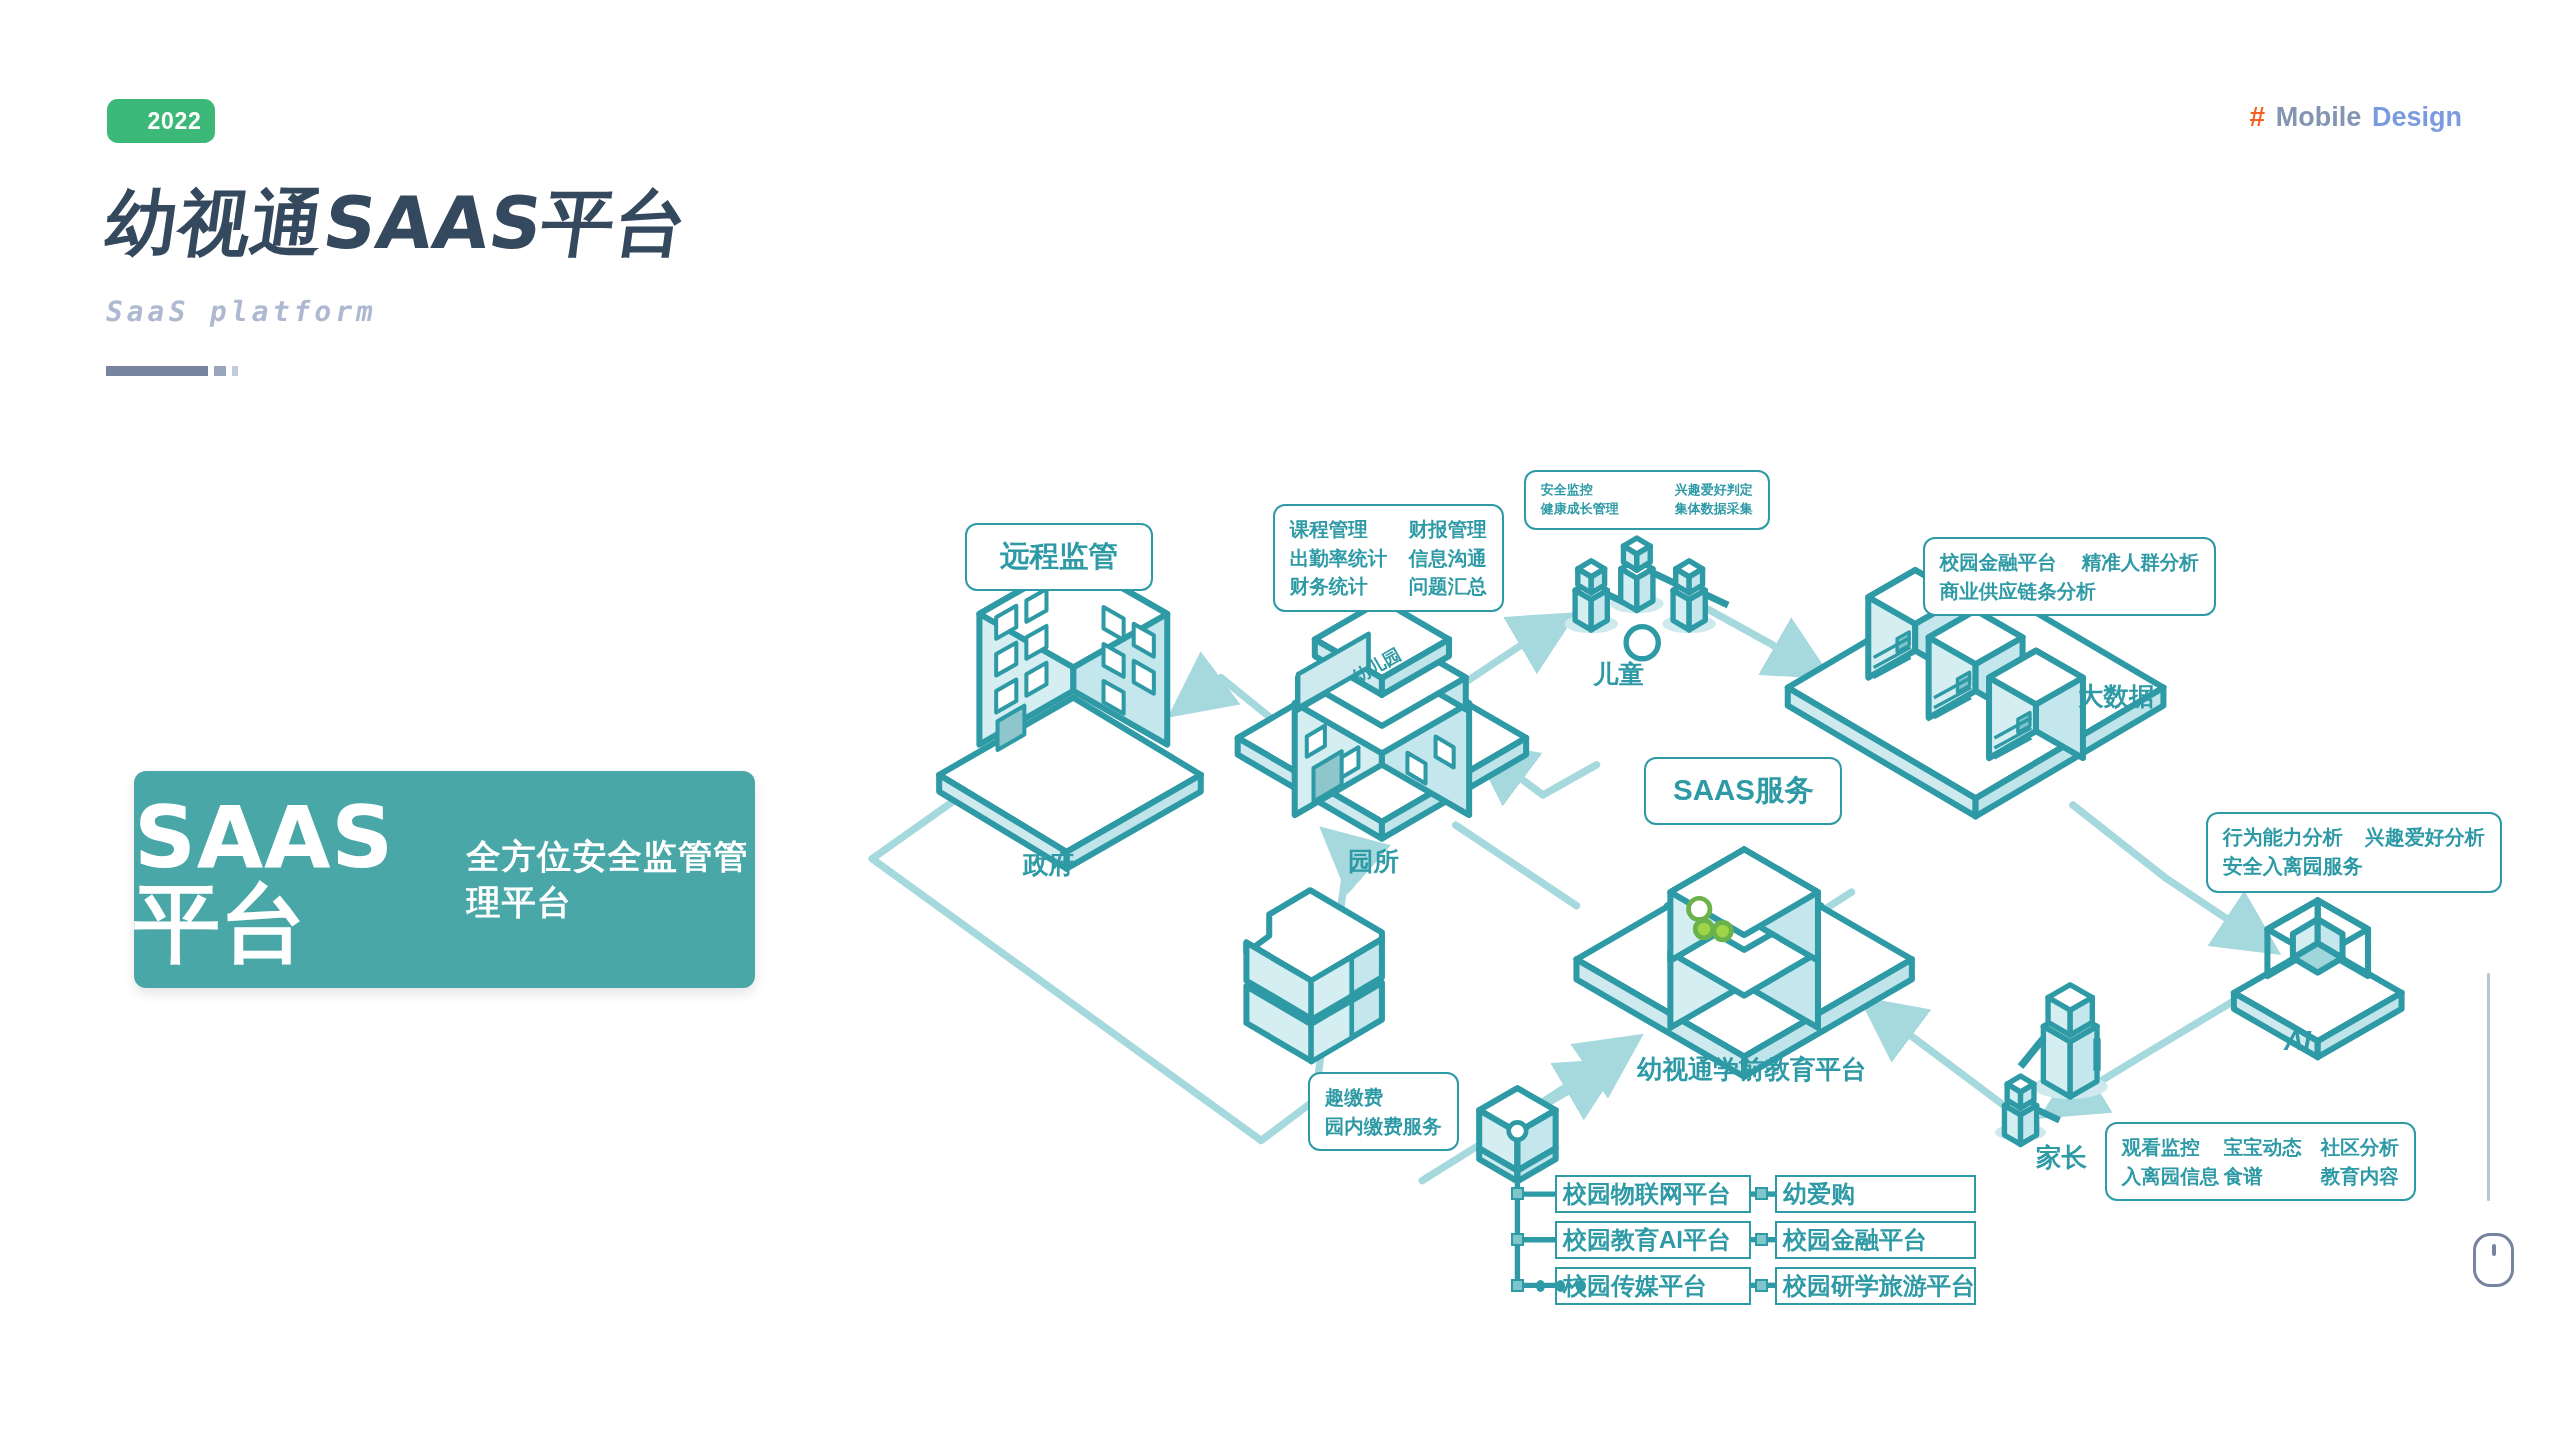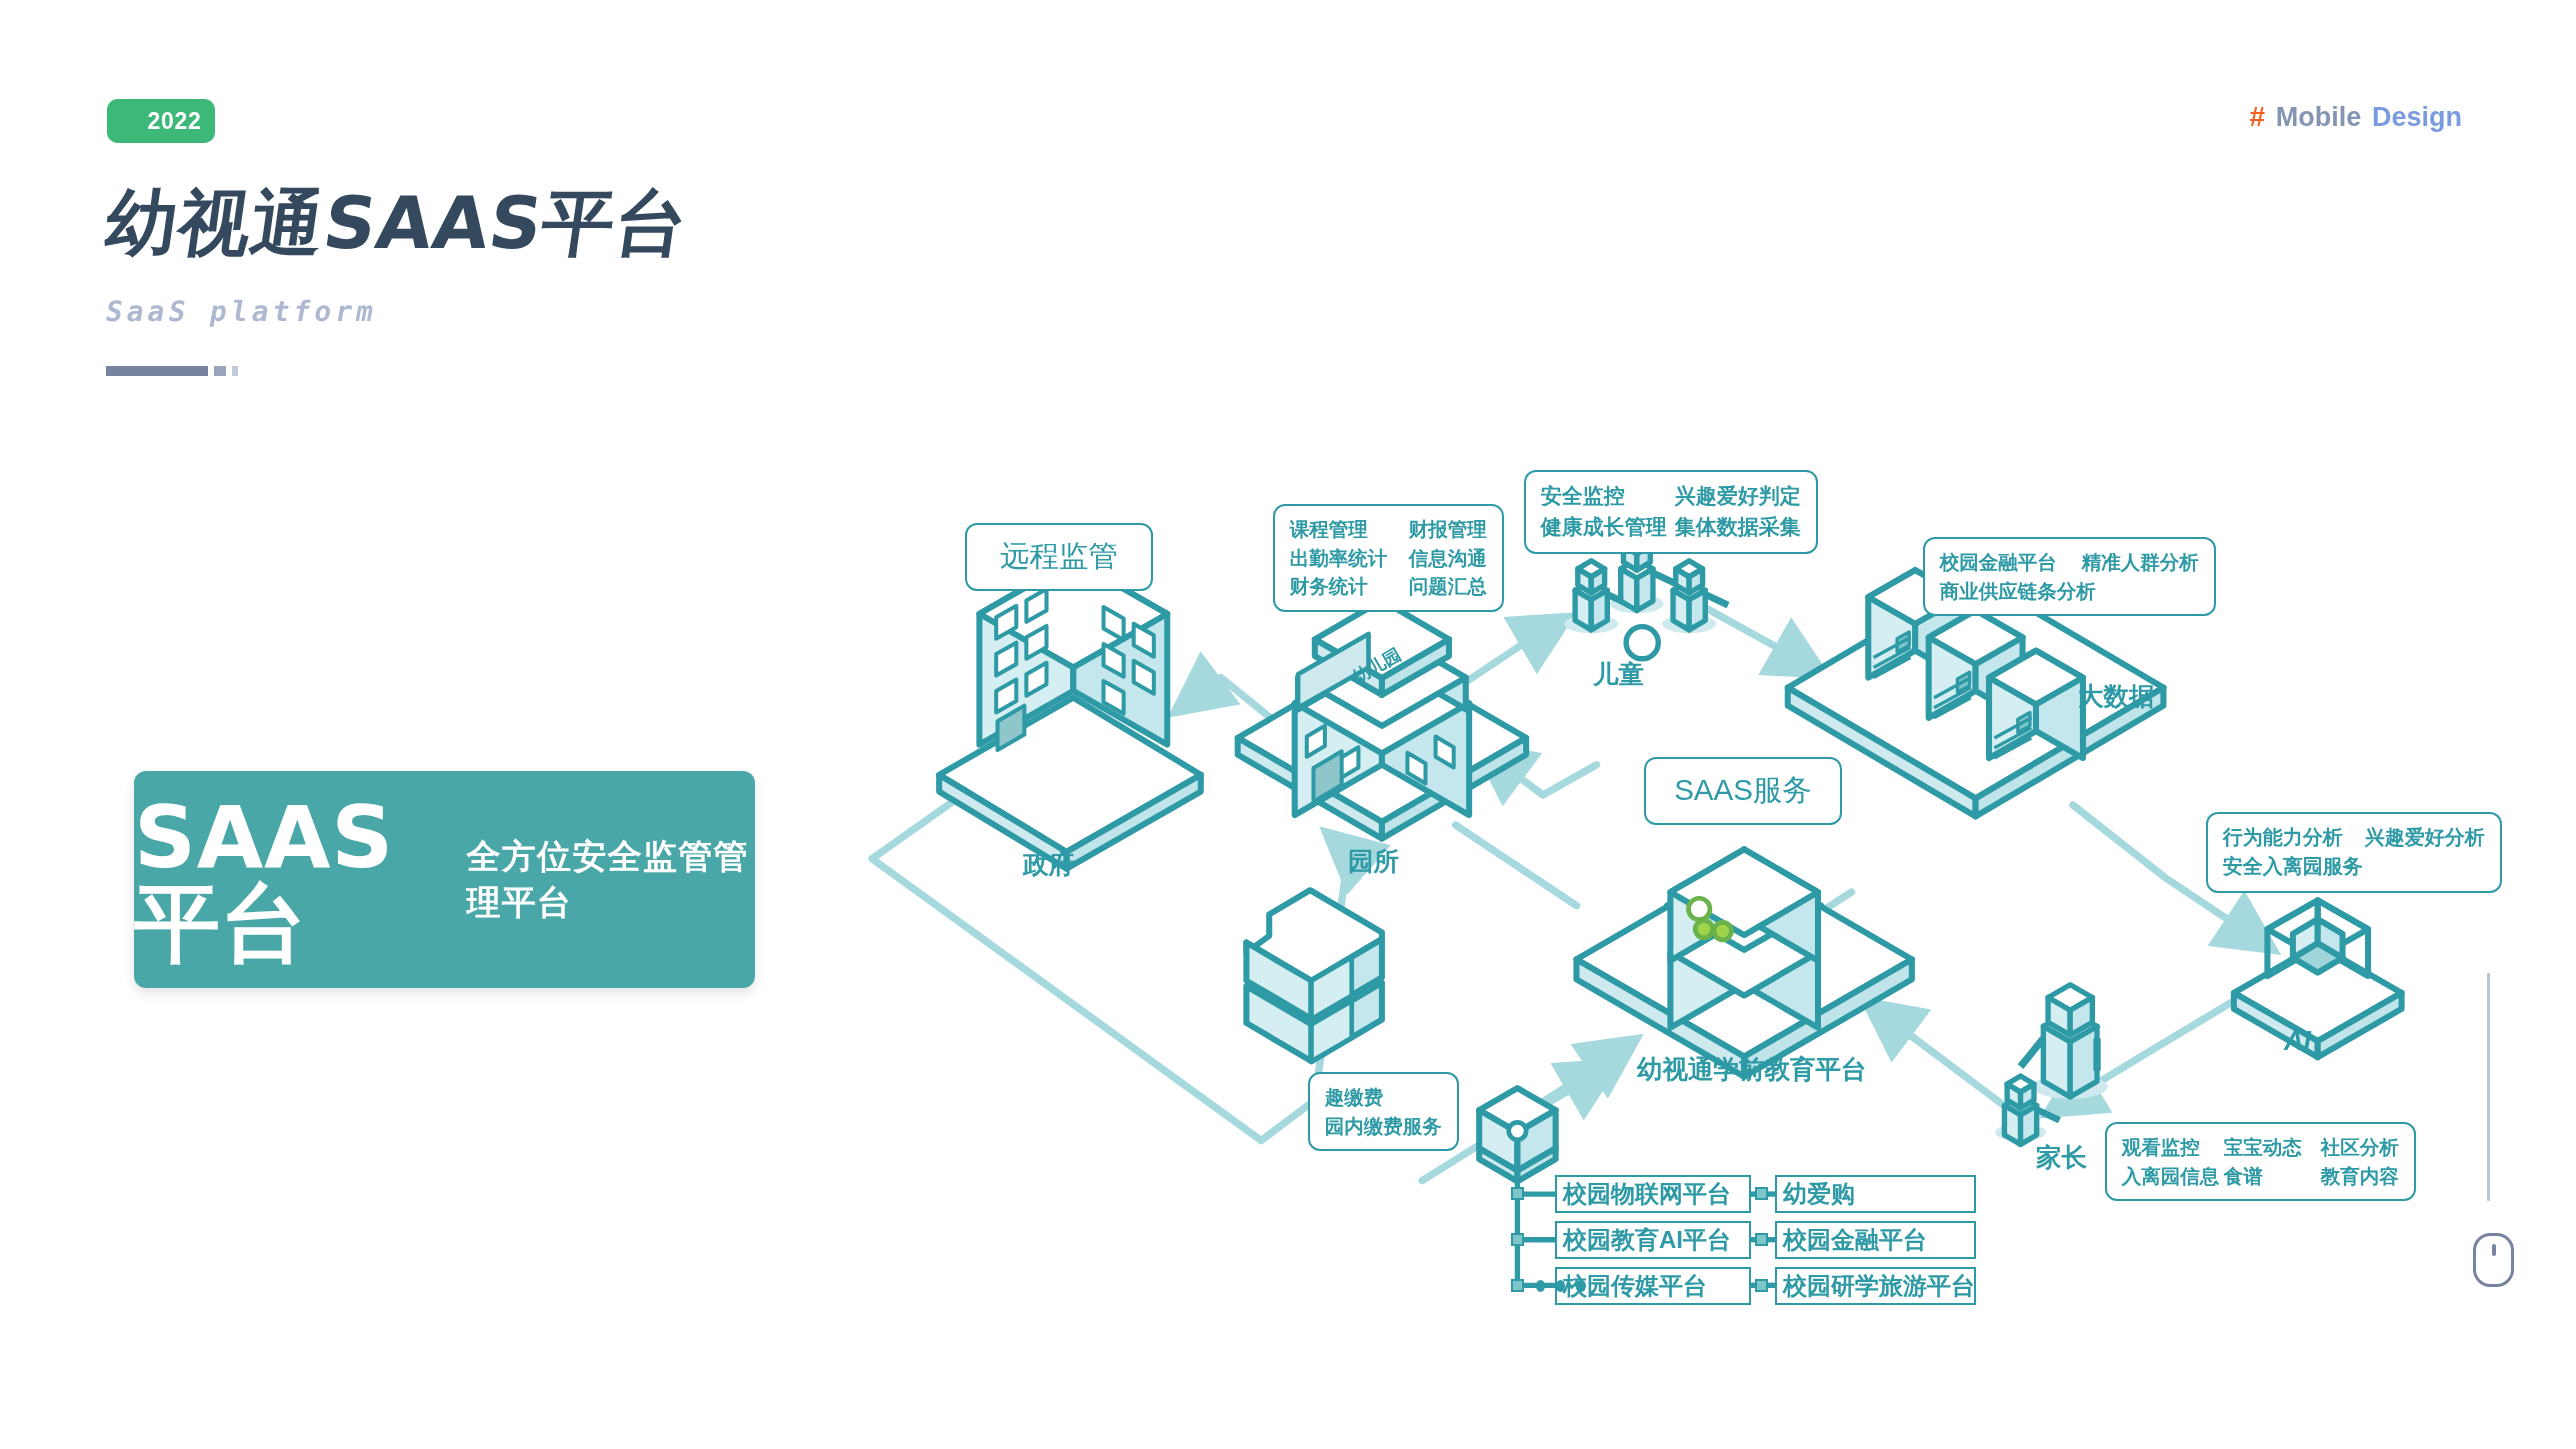--- a/index.html
+++ b/index.html
@@ -90,21 +90,21 @@
   }
   .callout .row { display: flex; }
   .callout .row span { display: inline-block; }
 
   .node-title {
     position: absolute;
     border: 2.7px solid #2e9aa6;
     border-radius: 12px;
     background: #fff;
     color: #2e9aa6;
-    font-weight: 400;
+    font-weight: 700;
     font-size: 29.5px;
     padding: 12px 27px;
     box-sizing: border-box;
     white-space: nowrap;
   }
 
   .node-label {
     position: absolute;
     color: #2e9aa6;
     font-weight: 700;
@@ -436,21 +436,21 @@
       <span style="width:119px;">出勤率统计</span>
       <span>信息沟通</span>
     </div>
   <div class="row">
       <span style="width:119px;">财务统计</span>
       <span>问题汇总</span>
     </div>
 </div>
 <div class="node-label" style="left:1348px; top:844px;">园所</div>
 
-<div class="callout" style="left:1524px; top:470px; font-size:21px;">
+<div class="callout" style="left:1524px; top:470px; font-size:13px;">
   <div class="row">
       <span style="width:134px;">安全监控</span>
       <span>兴趣爱好判定</span>
     </div>
   <div class="row">
       <span style="width:134px;">健康成长管理</span>
       <span>集体数据采集</span>
     </div>
 </div>
 <div class="node-label" style="left:1593px; top:657px;">儿童</div>

